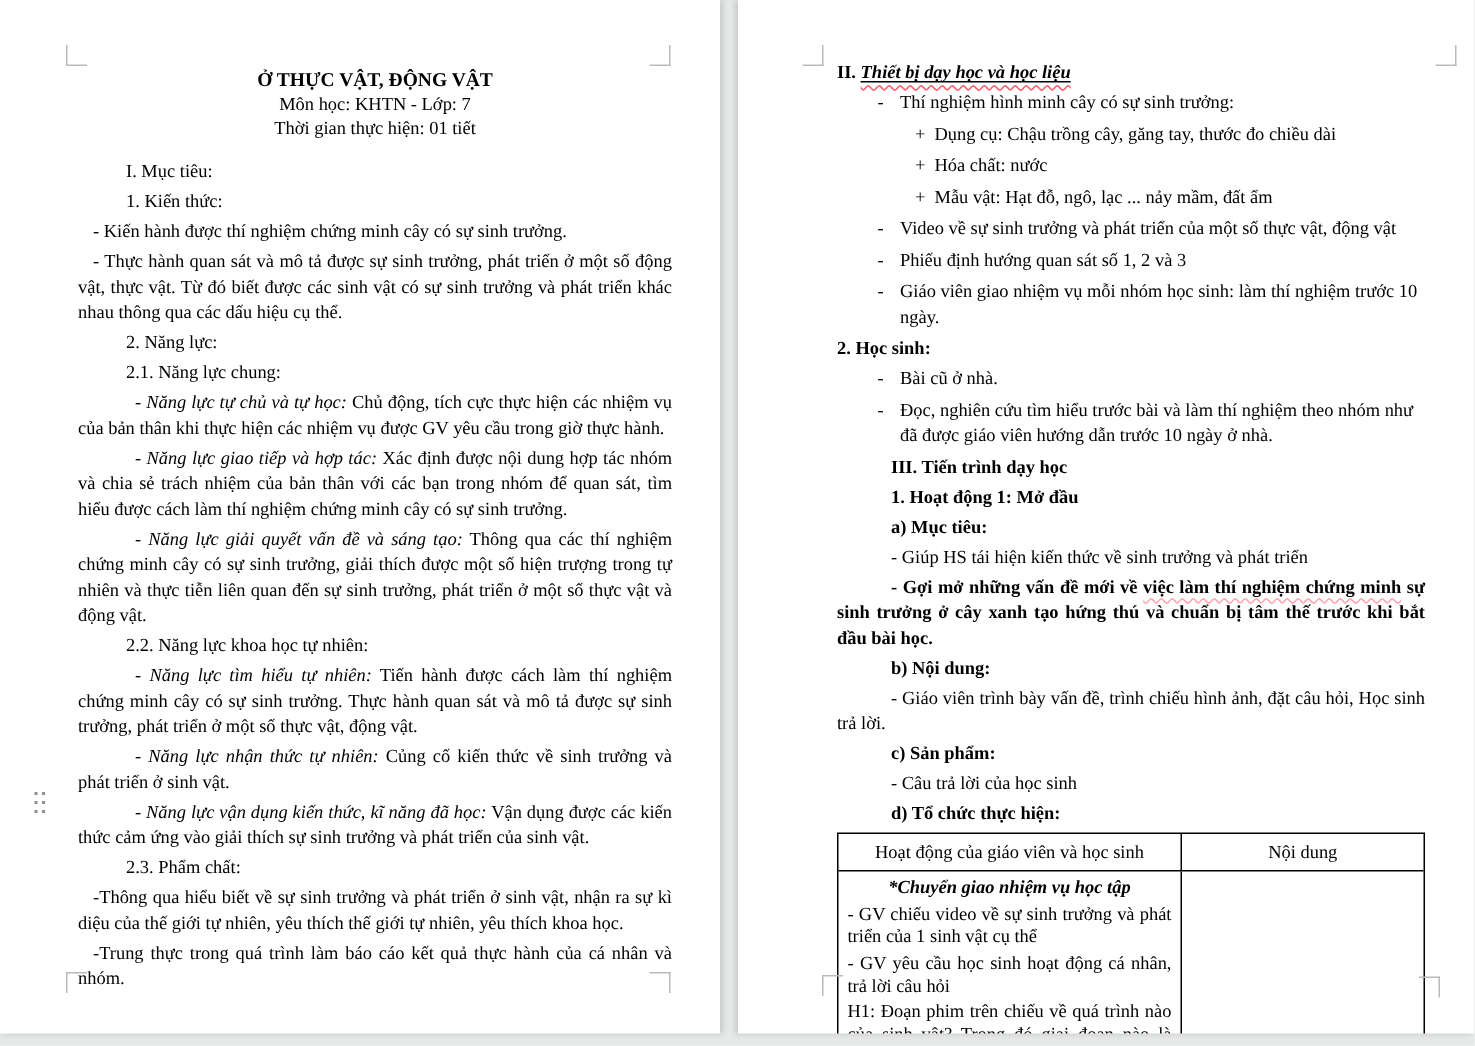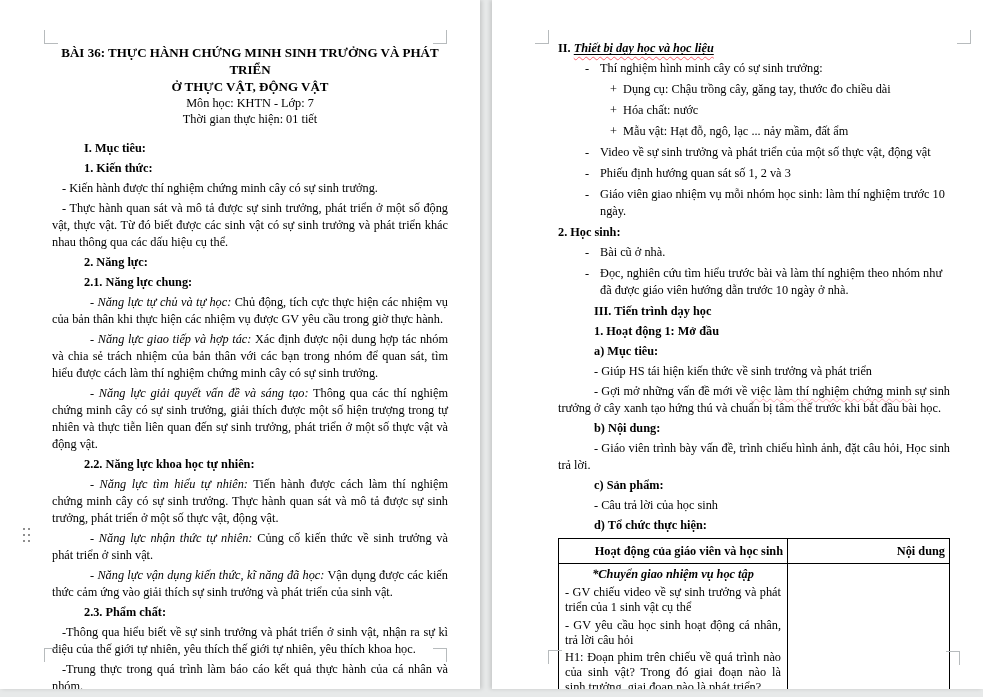--- a/index.html
+++ b/index.html
@@ -21,21 +21,21 @@
   
   .handle{position:absolute;left:23px;top:528px;display:grid;
     grid-template-columns:2px 2px;grid-auto-rows:2px;gap:4px 3px;cursor:grab;}
   .handle i{background:#8f8f8f;display:block;}
 
   
   .content1{position:absolute;left:52px;top:44px;width:396px;font-size:12.3px;line-height:17px;}
   .doc-title{ text-align:center;font-weight:bold;font-size:13px;line-height:17px;}
   .doc-meta{text-align:center;line-height:16px;}
   .content1 p{margin:0 0 3px;}
-  .hd{font-weight:bold;text-indent:32px;margin:2px 0 3px;}
+  .hd{font-weight:normal;text-indent:32px;margin:2px 0 3px;}
   .pind{text-indent:38px;text-align:justify;}
   .pdash{text-align:justify;text-indent:10px;}
   .lead{font-weight:normal;font-style:italic;}
   .gap14{height:13px;}
 
   
   .content2{position:absolute;left:66px;top:40px;width:392px;font-size:12.3px;line-height:17px;}
   .content2 p{margin:0 0 3px;}
   .hd2{font-weight:bold;margin:1px 0 4px;}
   .ind36{text-indent:36px;}
@@ -49,33 +49,32 @@
   .li.sub{margin-left:52px;}
   .li.sub .bul{width:13px;}
   .li .lit{flex:1;}
 
   
   .tbl{margin-top:4px;border:1.5px solid #000;}
   .trow{display:flex;}
   .thead{border-bottom:1.5px solid #000;}
   .c1{width:229px;box-sizing:border-box;border-right:1.5px solid #000;padding:3px 6px;}
   .c2{flex:1;padding:3px 6px;}
-  .th{font-weight:bold;text-align:right;line-height:16px;padding:4px 4px;}
+  .th{font-weight:normal;text-align:center;line-height:16px;padding:4px 4px;}
   .cellp{margin:0 0 5px;text-align:justify;line-height:15px;}
   .cell-lead{font-weight:bold;font-style:italic;line-height:15px;margin:0 0 3px;text-align:center;}
   .tbody{min-height:120px;}
 </style>
 </head>
 <body>
 
 <div class="canvas">
 
   <div class="page page1">
     <div class="content1">
-      <div class="doc-title">BÀI 36: THỰC HÀNH CHỨNG MINH SINH TRƯỞNG VÀ PHÁT TRIỂN</div>
       <div class="doc-title">Ở THỰC VẬT, ĐỘNG VẬT</div>
       <div class="doc-meta">Môn học: KHTN - Lớp: 7</div>
       <div class="doc-meta">Thời gian thực hiện: 01 tiết</div>
       <div class="gap14"></div>
 
       <p class="hd">I. Mục tiêu:</p>
       <p class="hd">1. Kiến thức:</p>
       <p class="pdash">- Kiến hành được thí nghiệm chứng minh cây có sự sinh trưởng.</p>
       <p class="pdash">- Thực hành quan sát và mô tả được sự sinh trưởng, phát triển ở một số động vật, thực vật. Từ đó biết được các sinh vật có sự sinh trưởng và phát triển khác nhau thông qua các dấu hiệu cụ thể.</p>
       <p class="hd">2. Năng lực:</p>
@@ -141,21 +140,21 @@
         </div>
       <div class="li">
           <span class="bul">-</span>
           <span class="lit">Đọc, nghiên cứu tìm hiểu trước bài và làm thí nghiệm theo nhóm như đã được giáo viên hướng dẫn trước 10 ngày ở nhà.</span>
         </div>
 
       <p class="hd2 ind36">III. Tiến trình dạy học</p>
       <p class="hd2 ind36">1. Hoạt động 1: Mở đầu</p>
       <p class="hd2 ind36">a) Mục tiêu:</p>
       <p class="ind36">- Giúp HS tái hiện kiến thức về sinh trưởng và phát triển</p>
-      <p class="ind36" style="text-align:justify;"><span>- Gợi mở những vấn đề mới về </span><span class="squig-light">việc làm thí nghiệm chứng minh</span><span> sự sinh trưởng ở cây xanh tạo hứng thú và chuẩn bị tâm thế trước khi bắt đầu bài học.</span></p>
+      <p class="ind36" style="text-align:justify;font-weight:bold;"><span>- Gợi mở những vấn đề mới về </span><span class="squig-light">việc làm thí nghiệm chứng minh</span><span> sự sinh trưởng ở cây xanh tạo hứng thú và chuẩn bị tâm thế trước khi bắt đầu bài học.</span></p>
       <p class="hd2 ind36">b) Nội dung:</p>
       <p class="ind36" style="text-align:justify;">- Giáo viên trình bày vấn đề, trình chiếu hình ảnh, đặt câu hỏi, Học sinh trả lời.</p>
       <p class="hd2 ind36">c) Sản phẩm:</p>
       <p class="ind36">- Câu trả lời của học sinh</p>
       <p class="hd2 ind36">d) Tổ chức thực hiện:</p>
 
       <div class="tbl">
         <div class="trow thead">
           <div class="c1 th">Hoạt động của giáo viên và học sinh</div>
           <div class="c2 th">Nội dung</div>

